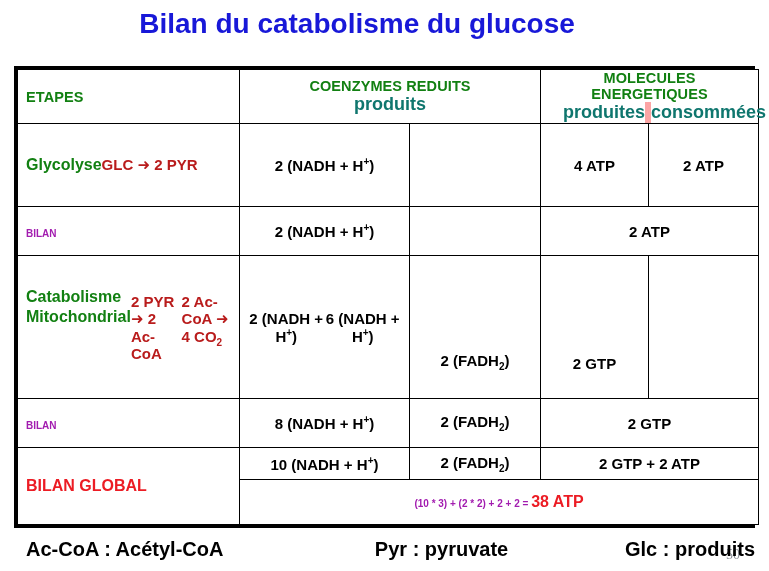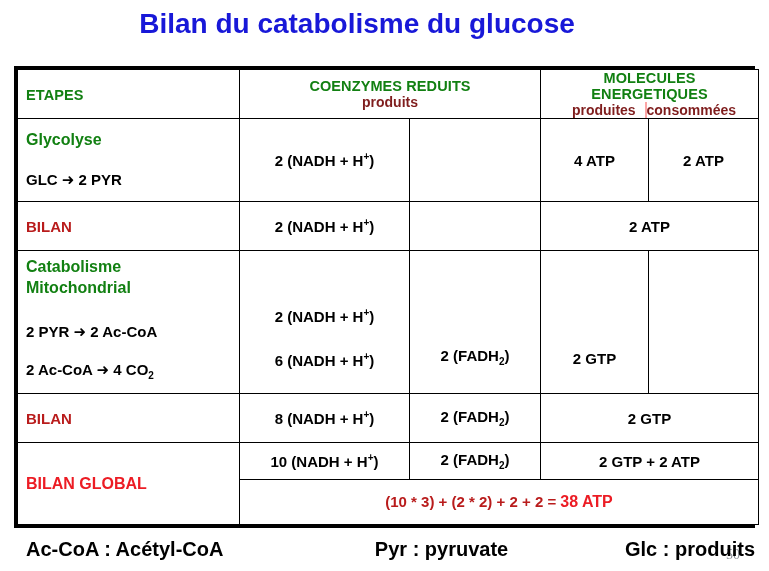--- a/index.html
+++ b/index.html
@@ -63,55 +63,55 @@
   col.c-cons     { width: 110px; }
 
   
   .hdr-title {
     color: #128012;
     font-weight: bold;
     font-size: 14.5px;
     letter-spacing: 0.1px;
   }
   .hdr-sub {
-    color: #7f1d1d;
-    font-weight: bold;
-    font-size: 14px;
+    color: #0f766e;
+    font-weight: bold;
+    font-size: 18px;
   }
   td.h-etapes  { height: 48px; }
   td.h-coenz   { text-align: center; }
   td.h-energ   { text-align: center; }
   .hdr-energ-sub {
     display: flex;
     justify-content: space-between;
     padding: 0 14px;
   }
   .hdr-energ-sub > span { flex: 1; text-align: center; }
-  .hdr-energ-sub > span.right-sub { border-left: 2px solid #fca5a5; }
+  .hdr-energ-sub > span.right-sub { border-left: 6px solid #fca5a5; }
 
   
   .ctr   { text-align: center; }
   .green { color: #128012; font-weight: bold; font-size: 16px; }
-  .navy  { color: #b91c1c; font-weight: bold; font-size: 15px; }
+  .navy  { color: #a21caf; font-weight: bold; font-size: 10px; }
   .red   { color: #ec1c24; font-weight: bold; font-size: 16px; }
-  .blk   { color: #000000; font-weight: bold; font-size: 15px; }
+  .blk   { color: #b91c1c; font-weight: bold; font-size: 15px; }
 
   sup, sub { font-size: 10px; }
 
   .arrow { font-family: "DejaVu Sans", sans-serif; font-weight: bold; }
 
   
   td.r-glyco   { height: 82px; }
   td.r-bilan1  { height: 48px; }
   td.r-mito    { height: 142px; margin-left: 16px; }
   td.r-bilan2  { height: 48px; }
   td.r-global  { height: 46px; }
   td.r-formula { height: 44px; }
 
-  .cell-lines { display: flex; flex-direction: column; }
+  .cell-lines { display: flex; flex-direction: row; }
   .cell-lines .ln { padding: 3px 0; }
   .mito-lines .ln { padding: 9px 0; }
 
   
   .footer {
     position: absolute;
     left: 14px;
     top: 538px;
     width: 741px;
     display: flex;

